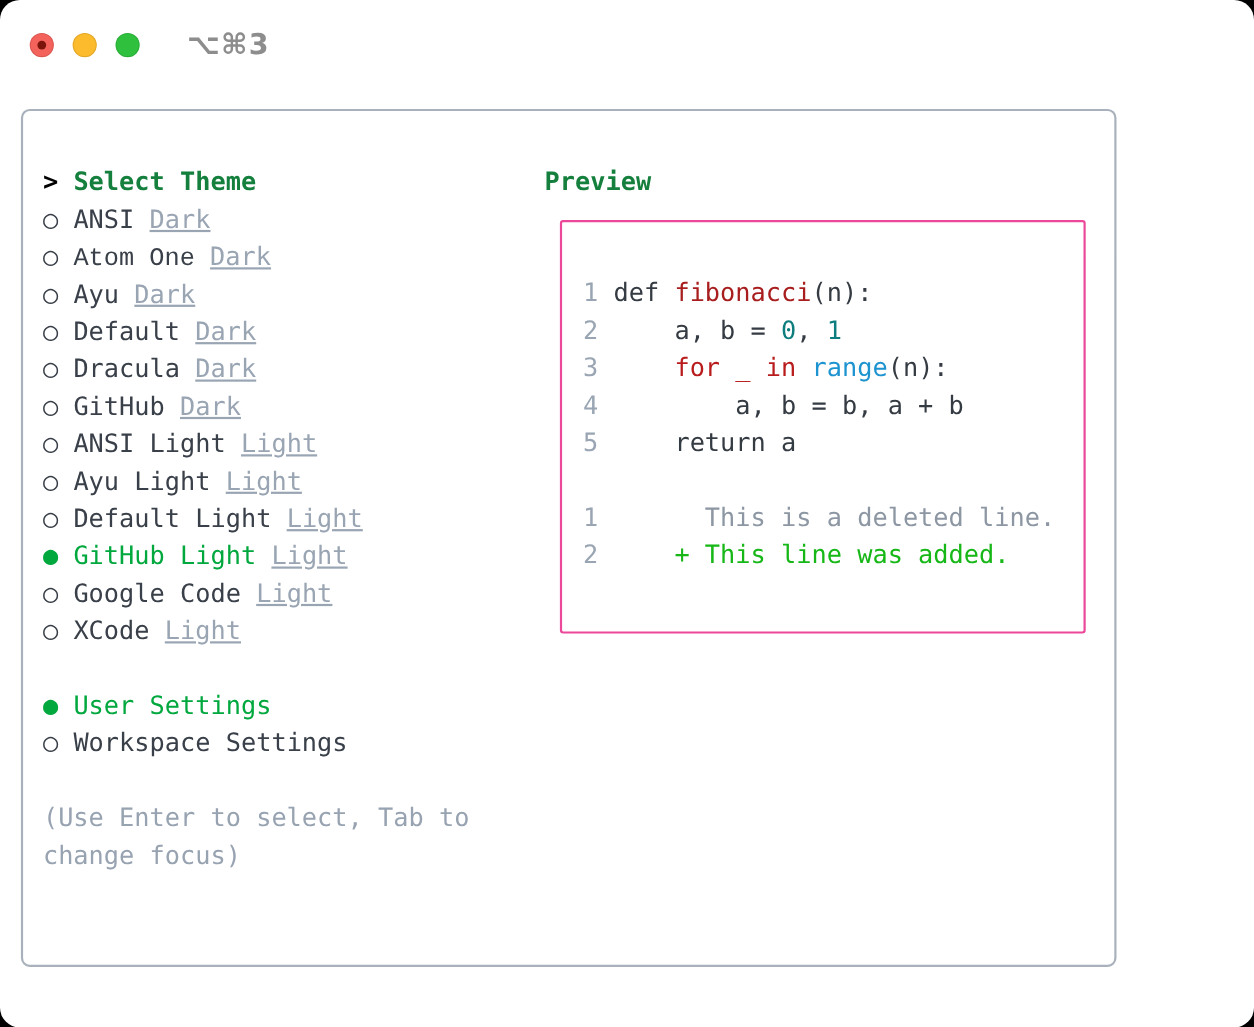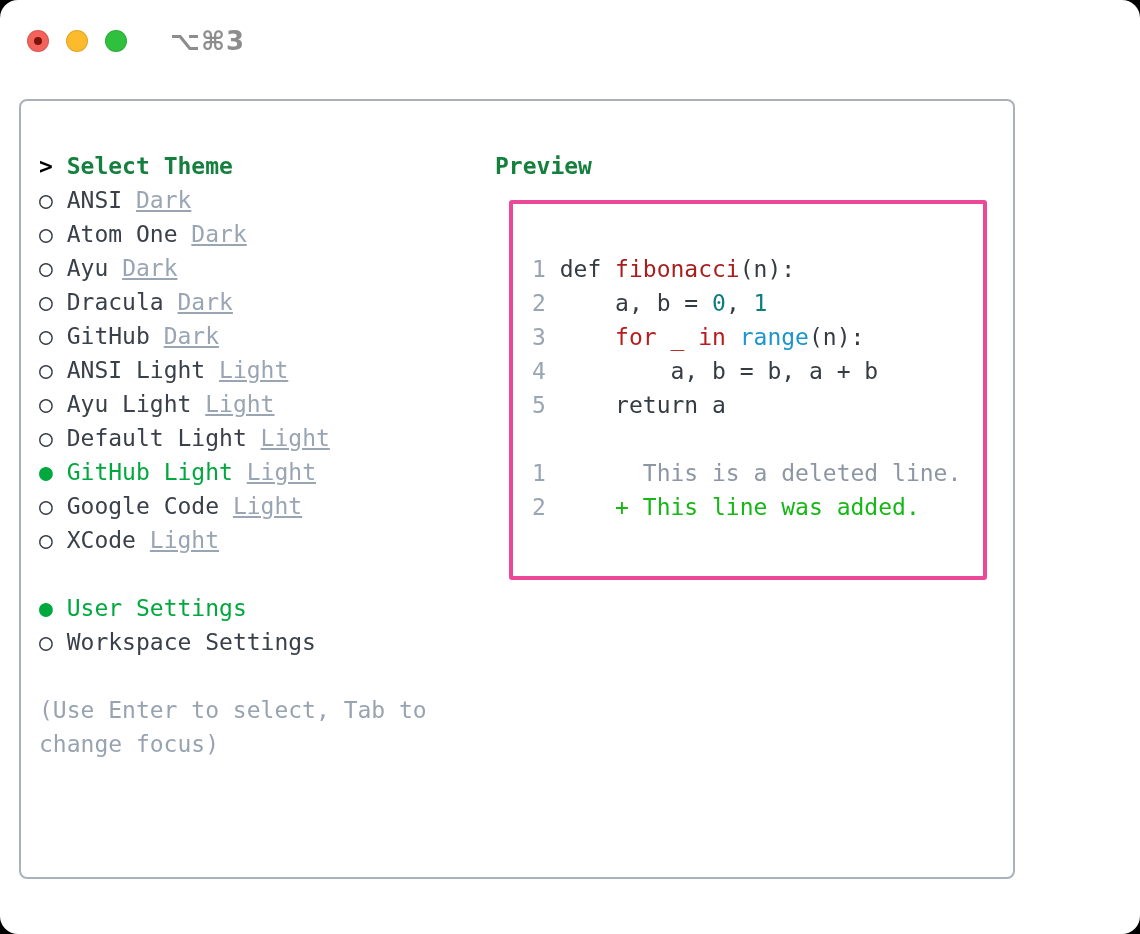--- a/index.html
+++ b/index.html
@@ -59,21 +59,21 @@
   }
   .hdr { font-weight: bold; color: #15803d; }
   .prompt { font-weight: bold; color: #000000; }
   .variant { color: #9aa5b3; text-decoration: underline; }
   .apply-hdr { color: #15181c; }
   .hint-row { color: #98a3b1; }
   .blank { height: 34px; }
   .preview-box {
     margin-top: 17px; margin-left: 14px;
     width: 478px;
-    border: 4px solid #ec4899;
+    border: 2px solid #ec4899;
     border-radius: 3px;
     background: #fff;
     padding: 48px 8px 52px 19px;
     overflow: hidden;
   }
   .code-row {
     height: 34px; line-height: 34px;
     font-size: 23px;
     white-space: pre;
   }
@@ -92,22 +92,23 @@
     <span class="window-title">⌥⌘3</span>
   </div>
 
   <div class="panel">
 
     <div class="col-left">
       <div class="row"><span class="prompt">&gt;</span><span> </span><span class="hdr">Select Theme</span></div>
 
       <div id="theme-items">
           <div class="row"><span style="color: rgb(58, 64, 73);">○</span> <span style="color: rgb(58, 64, 73);">ANSI</span> <span class="variant">Dark</span></div>
-          <div class="row"><span style="color: rgb(58, 64, 73);">○</span> <span style="color: rgb(58, 64, 73);">Atom One</span> <span class="variant">Dark</span></div>
+          <div class="row"><span style="color: rgb(58, 64, 73);">○</span> <span style="color: rgb(58, 64, 73); font-family: Liberation Mono, monospace;">Atom One</span> <span class="variant">Dark</span></div>
           <div class="row"><span style="color: rgb(58, 64, 73);">○</span> <span style="color: rgb(58, 64, 73);">Ayu</span> <span class="variant">Dark</span></div>
+          <div class="row"><span style="color: rgb(58, 64, 73);">○</span> <span style="color: rgb(58, 64, 73);">Default</span> <span class="variant">Dark</span></div>
           <div class="row"><span style="color: rgb(58, 64, 73);">○</span> <span style="color: rgb(58, 64, 73);">Dracula</span> <span class="variant">Dark</span></div>
           <div class="row"><span style="color: rgb(58, 64, 73);">○</span> <span style="color: rgb(58, 64, 73);">GitHub</span> <span class="variant">Dark</span></div>
           <div class="row"><span style="color: rgb(58, 64, 73);">○</span> <span style="color: rgb(58, 64, 73);">ANSI Light</span> <span class="variant">Light</span></div>
           <div class="row"><span style="color: rgb(58, 64, 73);">○</span> <span style="color: rgb(58, 64, 73);">Ayu Light</span> <span class="variant">Light</span></div>
           <div class="row"><span style="color: rgb(58, 64, 73);">○</span> <span style="color: rgb(58, 64, 73);">Default Light</span> <span class="variant">Light</span></div>
           <div class="row"><span style="color: rgb(0, 168, 62);">●</span> <span style="color: rgb(0, 168, 62);">GitHub Light</span> <span class="variant">Light</span></div>
           <div class="row"><span style="color: rgb(58, 64, 73);">○</span> <span style="color: rgb(58, 64, 73);">Google Code</span> <span class="variant">Light</span></div>
           <div class="row"><span style="color: rgb(58, 64, 73);">○</span> <span style="color: rgb(58, 64, 73);">XCode</span> <span class="variant">Light</span></div>
         </div>
 

